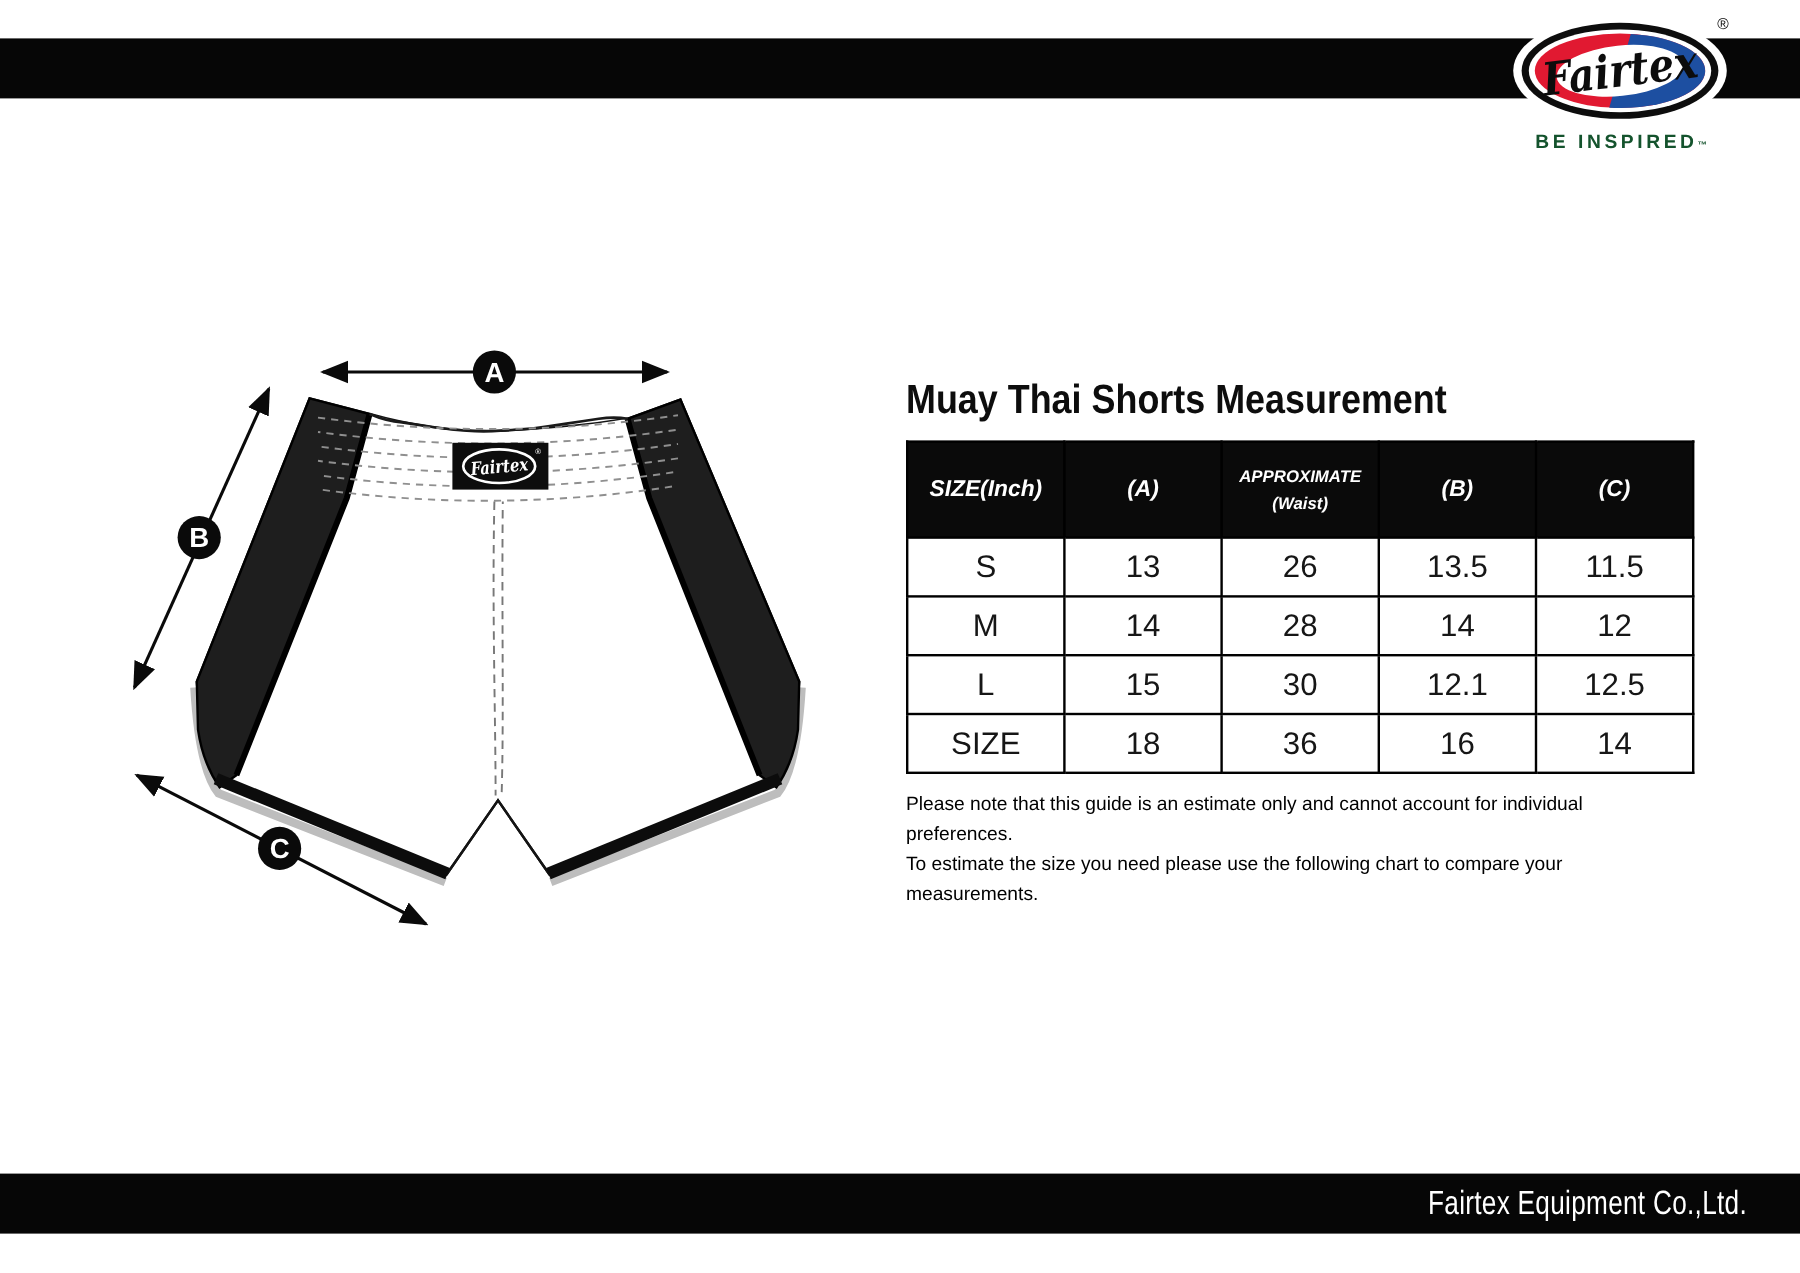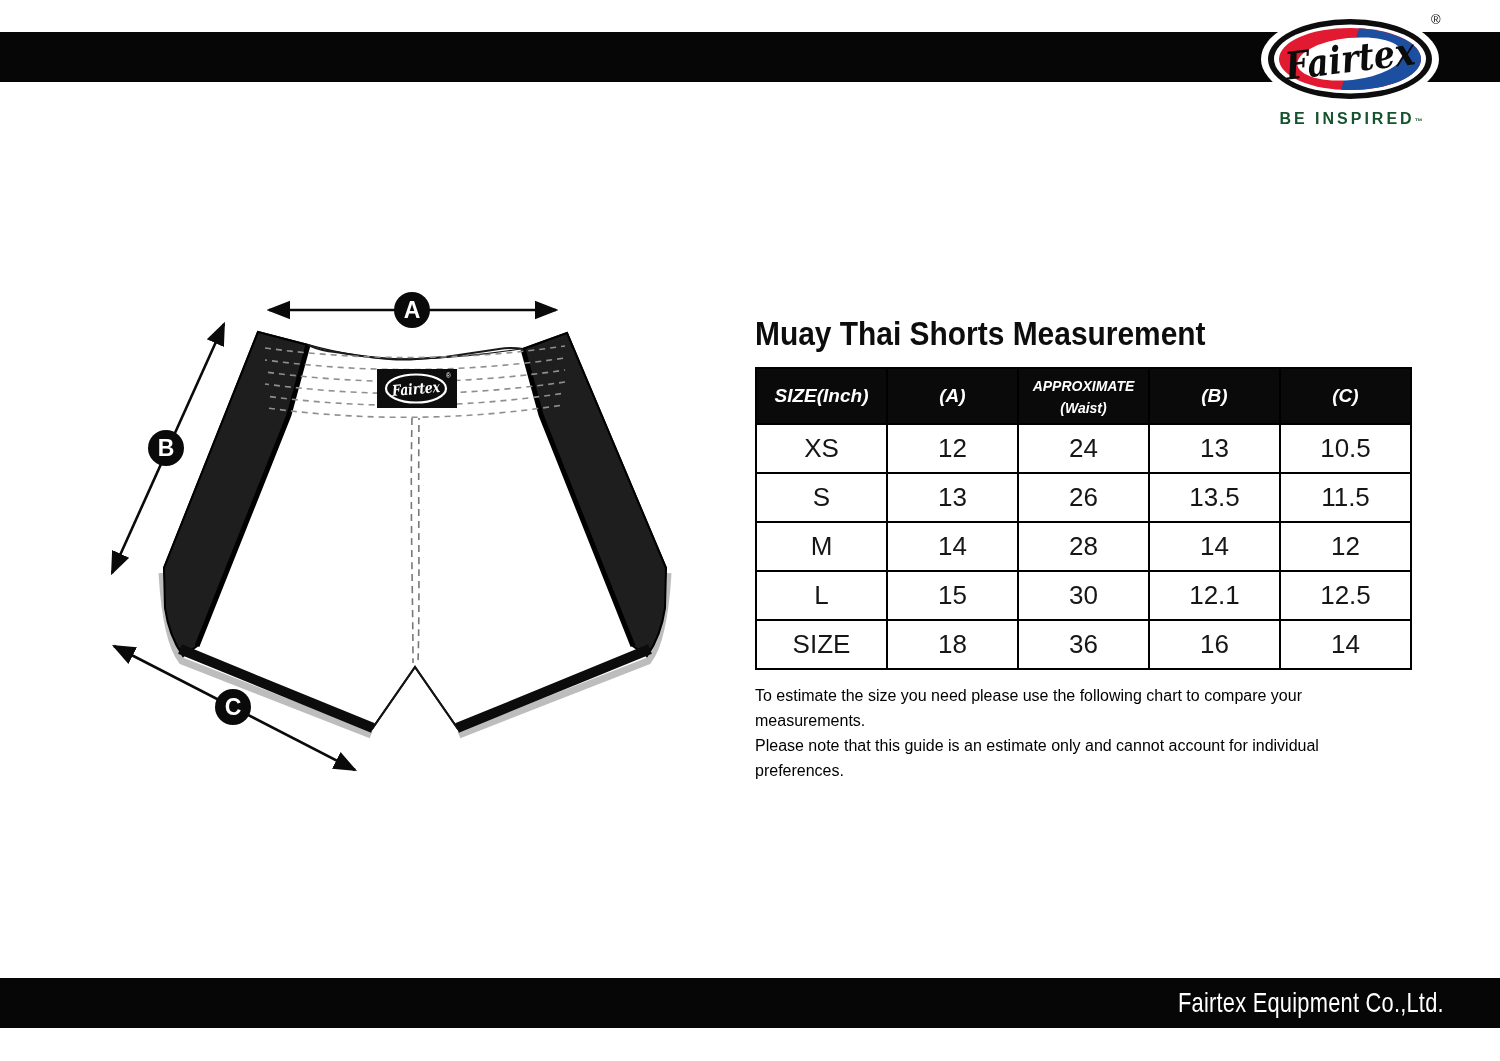--- a/index.html
+++ b/index.html
@@ -1,39 +1,39 @@
 <!DOCTYPE html>
 <html><head>
 <meta charset="utf-8">
 <style>
   html,body{margin:0;padding:0;background:#e8e8e8;}
   .page{position:relative;width:1500px;height:1061px;background:#ffffff;overflow:hidden;
         font-family:"Liberation Sans",sans-serif;color:#111;}
   
   .top-bar{position:absolute;left:0;top:32px;width:1500px;height:50px;background:#060606;}
   .footer-bar{position:absolute;left:0;top:978px;width:1500px;height:50px;background:#060606;
-              display:flex;align-items:center;justify-content:flex-end;padding-right:56px;box-sizing:border-box;}
+              display:flex;align-items:center;justify-content:flex-end;padding-right:44px;box-sizing:border-box;}
   .company{color:#fff;font-size:28px;font-weight:400;letter-spacing:.3px;
            transform:scaleX(.78);transform-origin:right center;white-space:nowrap;}
   
   .logo-block{position:absolute;left:1255px;top:6px;width:192px;text-align:center;}
   .logo-svg{display:block;}
   .script{font-family:"DejaVu Serif",serif;font-style:italic;font-weight:bold;}
   .tagline{margin-top:-4px;font-size:16px;font-weight:800;letter-spacing:3px;color:#14532d;white-space:nowrap;}
   .tagline .tm{font-size:8px;letter-spacing:0;vertical-align:baseline;}
   
   .diagram{position:absolute;left:85px;top:278px;}
   
   .content{position:absolute;left:755px;top:314px;width:586px;}
   h1.title{margin:0 0 14px 0;font-size:34px;font-weight:bold;color:#0d0d0d;
            transform:scaleX(.88);transform-origin:left center;white-space:nowrap;}
   table.size-table{border-collapse:collapse;width:657px;table-layout:fixed;}
   table.size-table th,table.size-table td{border:2px solid #000;text-align:center;vertical-align:middle;}
   table.size-table th{background:#0a0a0a;color:#fff;font-style:italic;font-weight:bold;
-                      font-size:19px;height:46px;padding:4px 2px;}
+                      font-size:19px;height:46px;padding:16px 2px;}
   table.size-table th.approx span{font-size:14px;line-height:1.2;}
   table.size-table th span{white-space:pre-line;}
   table.size-table td{font-size:26px;font-weight:400;color:#161616;height:45px;background:#fff;}
   .note{margin-top:13px;font-size:16px;line-height:25px;color:#000;}
 </style>
 </head>
 <body>
 
 <div class="page">
 
@@ -136,27 +136,20 @@
           <th><span>SIZE(Inch)</span></th>
           <th><span>(A)</span></th>
           <th class="approx"><span>APPROXIMATE
 (Waist)</span></th>
           <th><span>(B)</span></th>
           <th><span>(C)</span></th>
         </tr>
       </thead>
       <tbody>
         <tr>
-          <td>XS</td>
-          <td>12</td>
-          <td>24</td>
-          <td>13</td>
-          <td>10.5</td>
-        </tr>
-        <tr>
           <td>S</td>
           <td>13</td>
           <td>26</td>
           <td>13.5</td>
           <td>11.5</td>
         </tr>
         <tr>
           <td>M</td>
           <td>14</td>
           <td>28</td>
@@ -174,22 +167,22 @@
           <td>SIZE</td>
           <td>18</td>
           <td>36</td>
           <td>16</td>
           <td>14</td>
         </tr>
       </tbody>
     </table>
 
     <div class="note">
+      <div>Please note that this guide is an estimate only and cannot account for individual preferences.</div>
       <div>To estimate the size you need please use the following chart to compare your measurements.</div>
-      <div>Please note that this guide is an estimate only and cannot account for individual preferences.</div>
     </div>
   </div>
 
   <div class="footer-bar">
     <span class="company">Fairtex Equipment Co.,Ltd.</span>
   </div>
 
 </div>
 
 </body></html>

